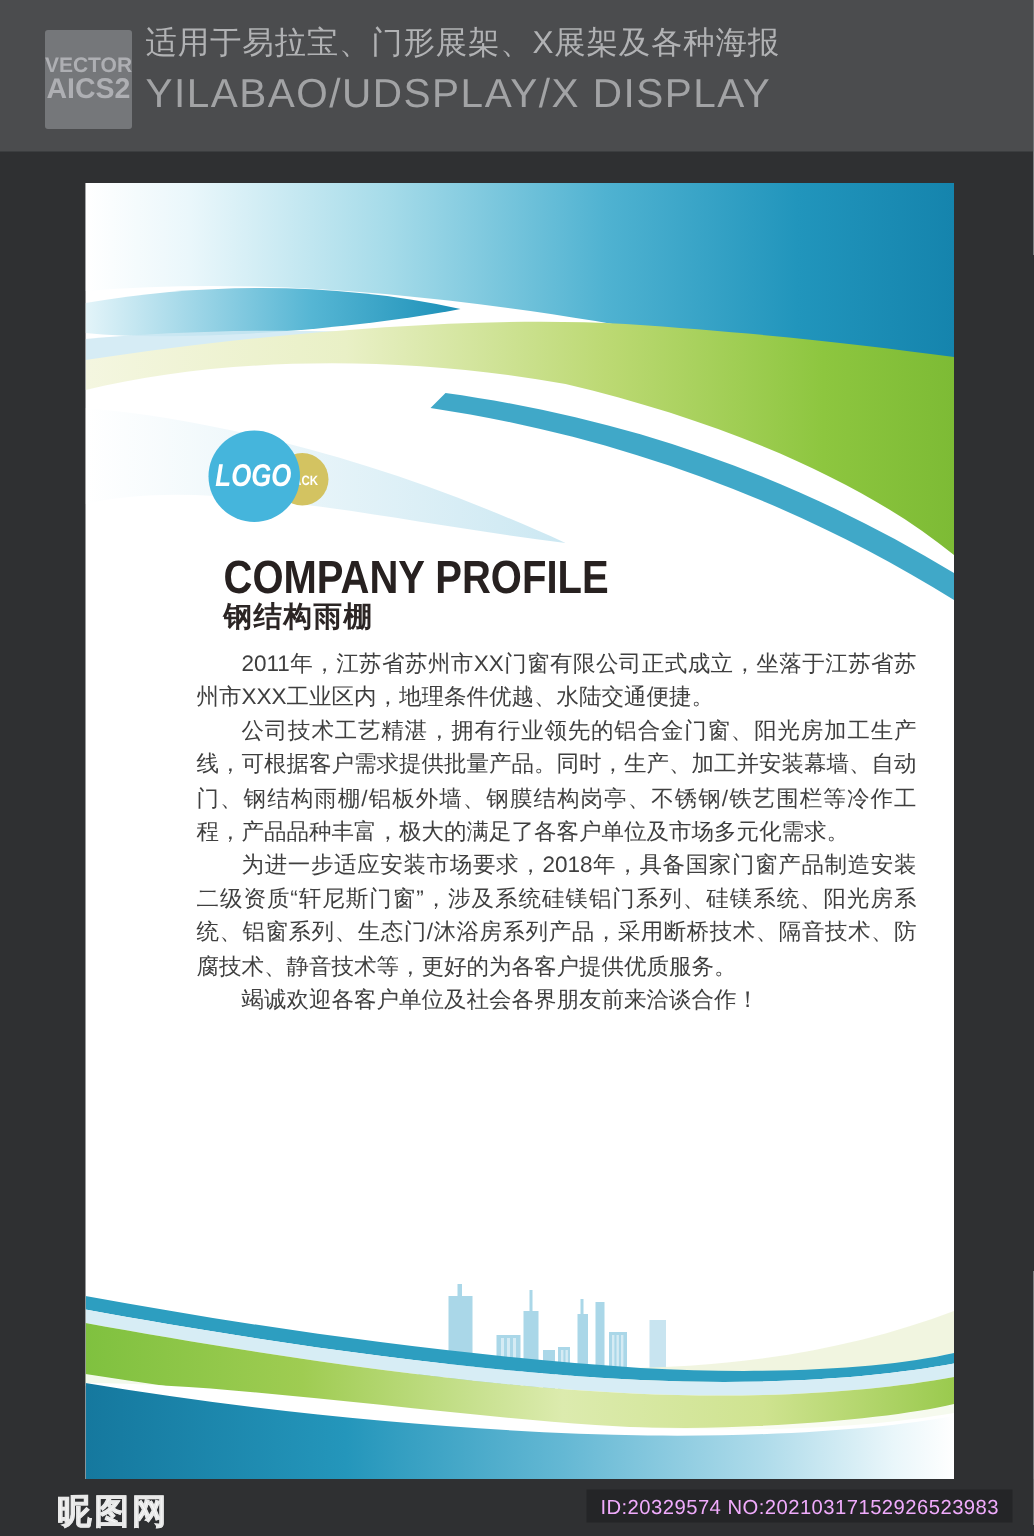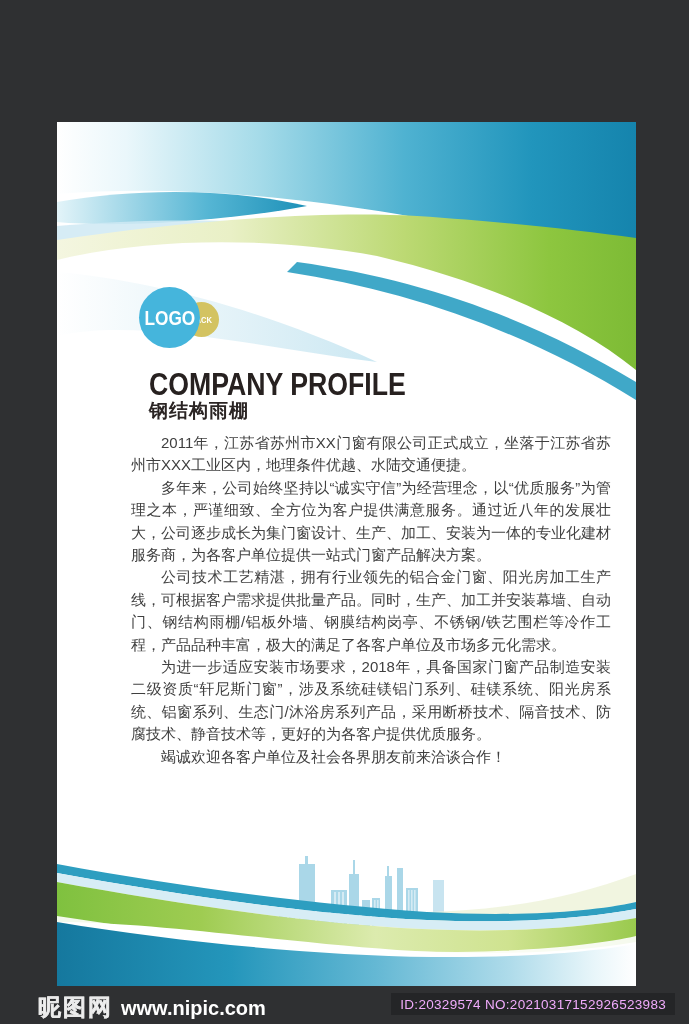--- a/index.html
+++ b/index.html
@@ -27,21 +27,21 @@
 
   
   .poster{position:absolute;left:57px;top:122px;width:579px;height:864px;background:#ffffff;overflow:hidden;}
   .wave-top{position:absolute;left:0;top:0;width:579px;height:300px;}
   .wave-bottom{position:absolute;left:0;bottom:0;width:579px;height:170px;}
 
   
   .logo-wrap{position:absolute;left:82px;top:165px;width:160px;height:64px;}
   .logo-circle{
     position:absolute;left:0;top:0;width:61px;height:61px;border-radius:50%;
-    background:#45b5dc;display:flex;align-items:center;justify-content:flex-start;
+    background:#45b5dc;display:flex;align-items:center;justify-content:flex-end;font-style:italic;
   }
   .logo-circle span{color:#fff;font-weight:bold;font-size:21px;transform:scaleX(.82);letter-spacing:0;}
   .logo-pack{
     position:absolute;left:45px;top:15px;width:35px;height:35px;border-radius:50%;
     background:#d3c361;display:flex;align-items:center;justify-content:center;
   }
   .logo-pack span{color:#fff;font-weight:bold;font-size:9px;transform:scaleX(.85);}
 
   
   .title-en{
@@ -73,20 +73,30 @@
     position:absolute;right:14px;top:7px;height:22px;
     background:#242527;color:#f0abfc;font-size:13.5px;
     display:flex;align-items:center;padding:0 9px;letter-spacing:0.3px;
   }
 </style>
 </head>
 <body>
 
 <div class="stage">
 
+  <div class="topbar">
+    <div class="vector-badge">
+      <span class="b1">VECTOR</span>
+      <span class="b2">AICS2</span>
+    </div>
+    <div class="topbar-text">
+      <div class="cn">适用于易拉宝、门形展架、X展架及各种海报</div>
+      <div class="en">YILABAO/UDSPLAY/X DISPLAY</div>
+    </div>
+  </div>
 
   <div class="poster">
 
     <svg class="wave-top" viewBox="0 0 579 300" preserveAspectRatio="none">
       <defs>
         <linearGradient id="skyGrad" x1="0" y1="0" x2="1" y2="0">
           <stop offset="0" stop-color="#ffffff"></stop>
           <stop offset="0.12" stop-color="#eaf7fb"></stop>
           <stop offset="0.35" stop-color="#a5dbe9"></stop>
           <stop offset="0.6" stop-color="#4fb2d1"></stop>
@@ -126,21 +136,20 @@
       <div class="logo-circle">
         <span>LOGO</span>
       </div>
     </div>
 
     <div class="title-en">COMPANY PROFILE</div>
     <div class="title-cn">钢结构雨棚</div>
 
     <div class="body-text">
       <p>2011年，江苏省苏州市XX门窗有限公司正式成立，坐落于江苏省苏州市XXX工业区内，地理条件优越、水陆交通便捷。</p>
-      <p>多年来，公司始终坚持以“诚实守信”为经营理念，以“优质服务”为管理之本，严谨细致、全方位为客户提供满意服务。通过近八年的发展壮大，公司逐步成长为集门窗设计、生产、加工、安装为一体的专业化建材服务商，为各客户单位提供一站式门窗产品解决方案。</p>
       <p>公司技术工艺精湛，拥有行业领先的铝合金门窗、阳光房加工生产线，可根据客户需求提供批量产品。同时，生产、加工并安装幕墙、自动门、钢结构雨棚/铝板外墙、钢膜结构岗亭、不锈钢/铁艺围栏等冷作工程，产品品种丰富，极大的满足了各客户单位及市场多元化需求。</p>
       <p>为进一步适应安装市场要求，2018年，具备国家门窗产品制造安装二级资质“轩尼斯门窗”，涉及系统硅镁铝门系列、硅镁系统、阳光房系统、铝窗系列、生态门/沐浴房系列产品，采用断桥技术、隔音技术、防腐技术、静音技术等，更好的为各客户提供优质服务。</p>
       <p>竭诚欢迎各客户单位及社会各界朋友前来洽谈合作！</p>
     </div>
 
     <svg class="wave-bottom" viewBox="0 0 579 170" preserveAspectRatio="none">
       <defs>
         <linearGradient id="bGreenGrad" x1="0" y1="0" x2="1" y2="0">
           <stop offset="0" stop-color="#7fc13f"></stop>
           <stop offset="0.25" stop-color="#9fcc52"></stop>
@@ -194,18 +203,17 @@
 
       <path d="M0,100 C140,122 280,136 400,136 C480,135 545,128 579,120 L579,127 C520,136 455,141 375,140 C255,138 120,124 0,108 Z" fill="#ffffff" opacity="0.9"></path>
 
       <path d="M0,106 C120,126 255,139 375,141 C465,142 535,136 579,128 L579,170 L0,170 Z" fill="url(#bBlueGrad)"></path>
     </svg>
   </div>
 
   <div class="footer">
     <div class="wm-left">
       <span class="cn">昵图网</span>
-      <span class="url">www.nipic.com</span>
     </div>
     <div class="id-box">ID:20329574 NO:20210317152926523983</div>
   </div>
 
 </div>
 
 </body></html>

